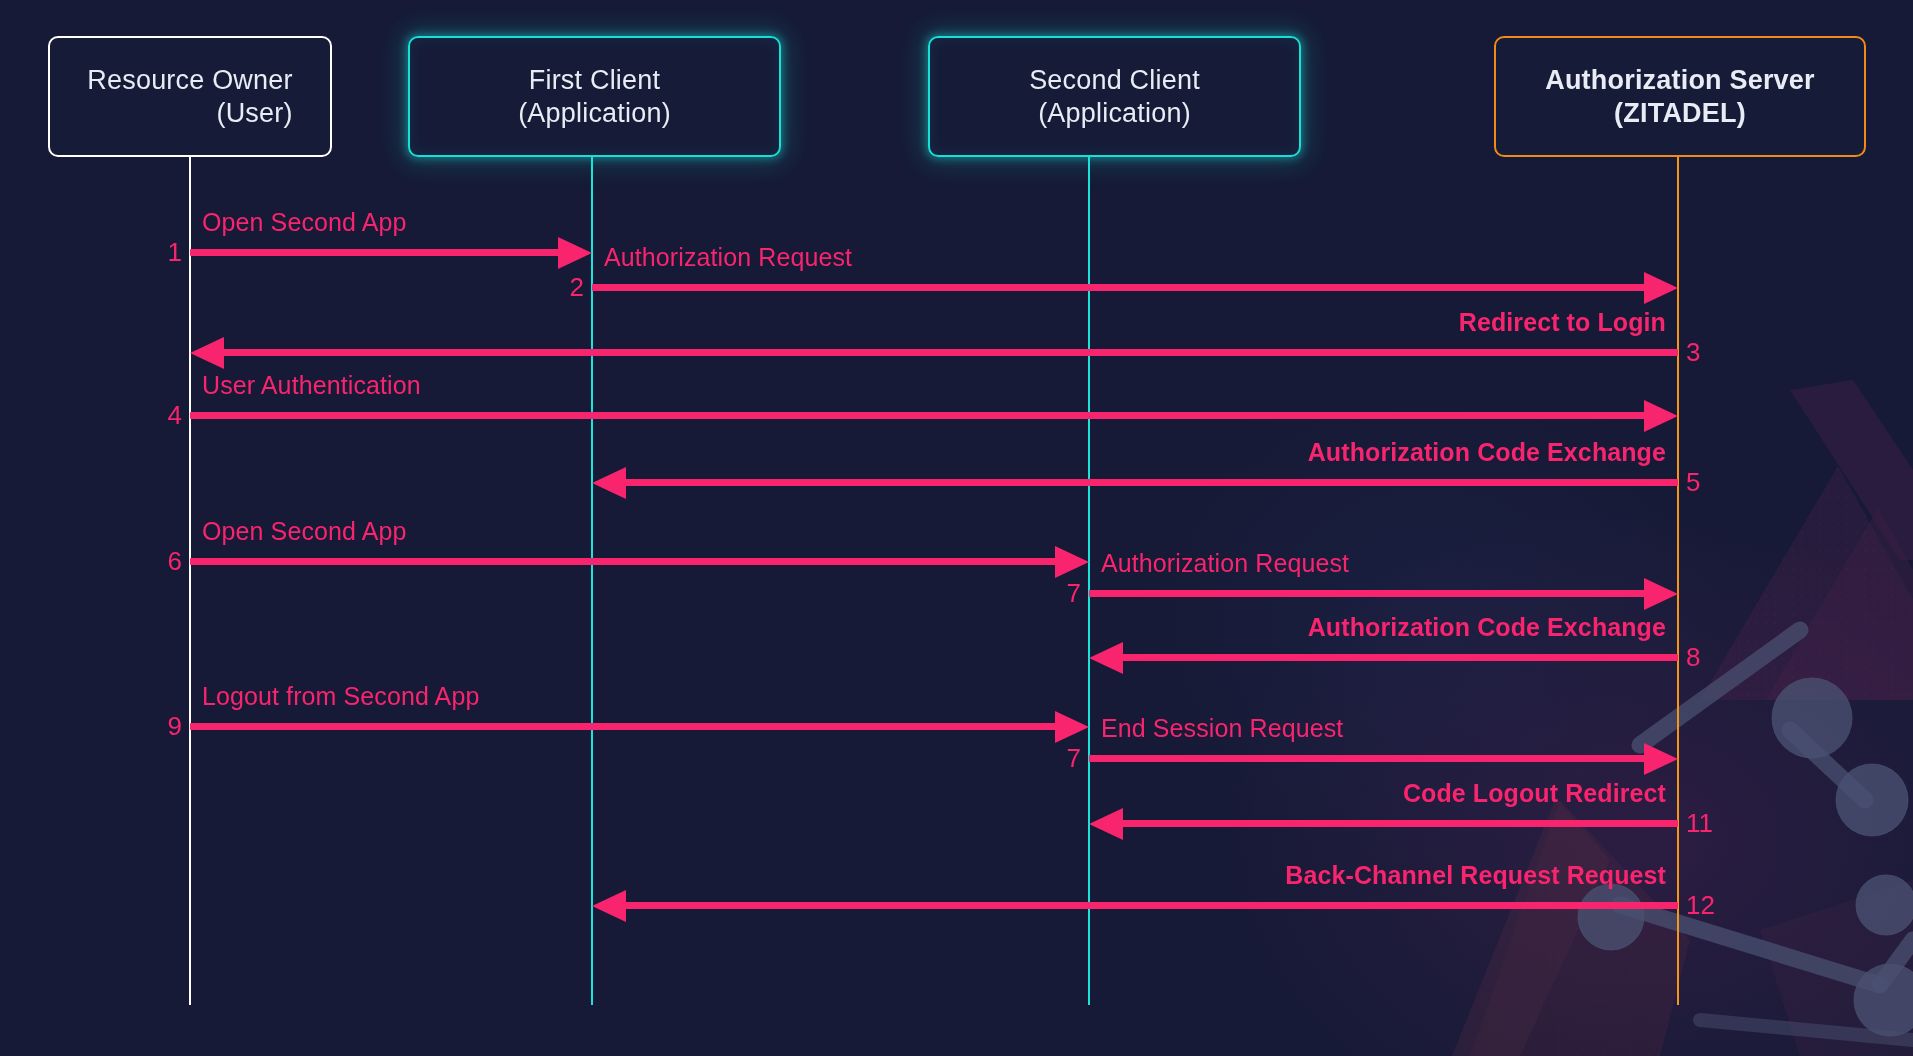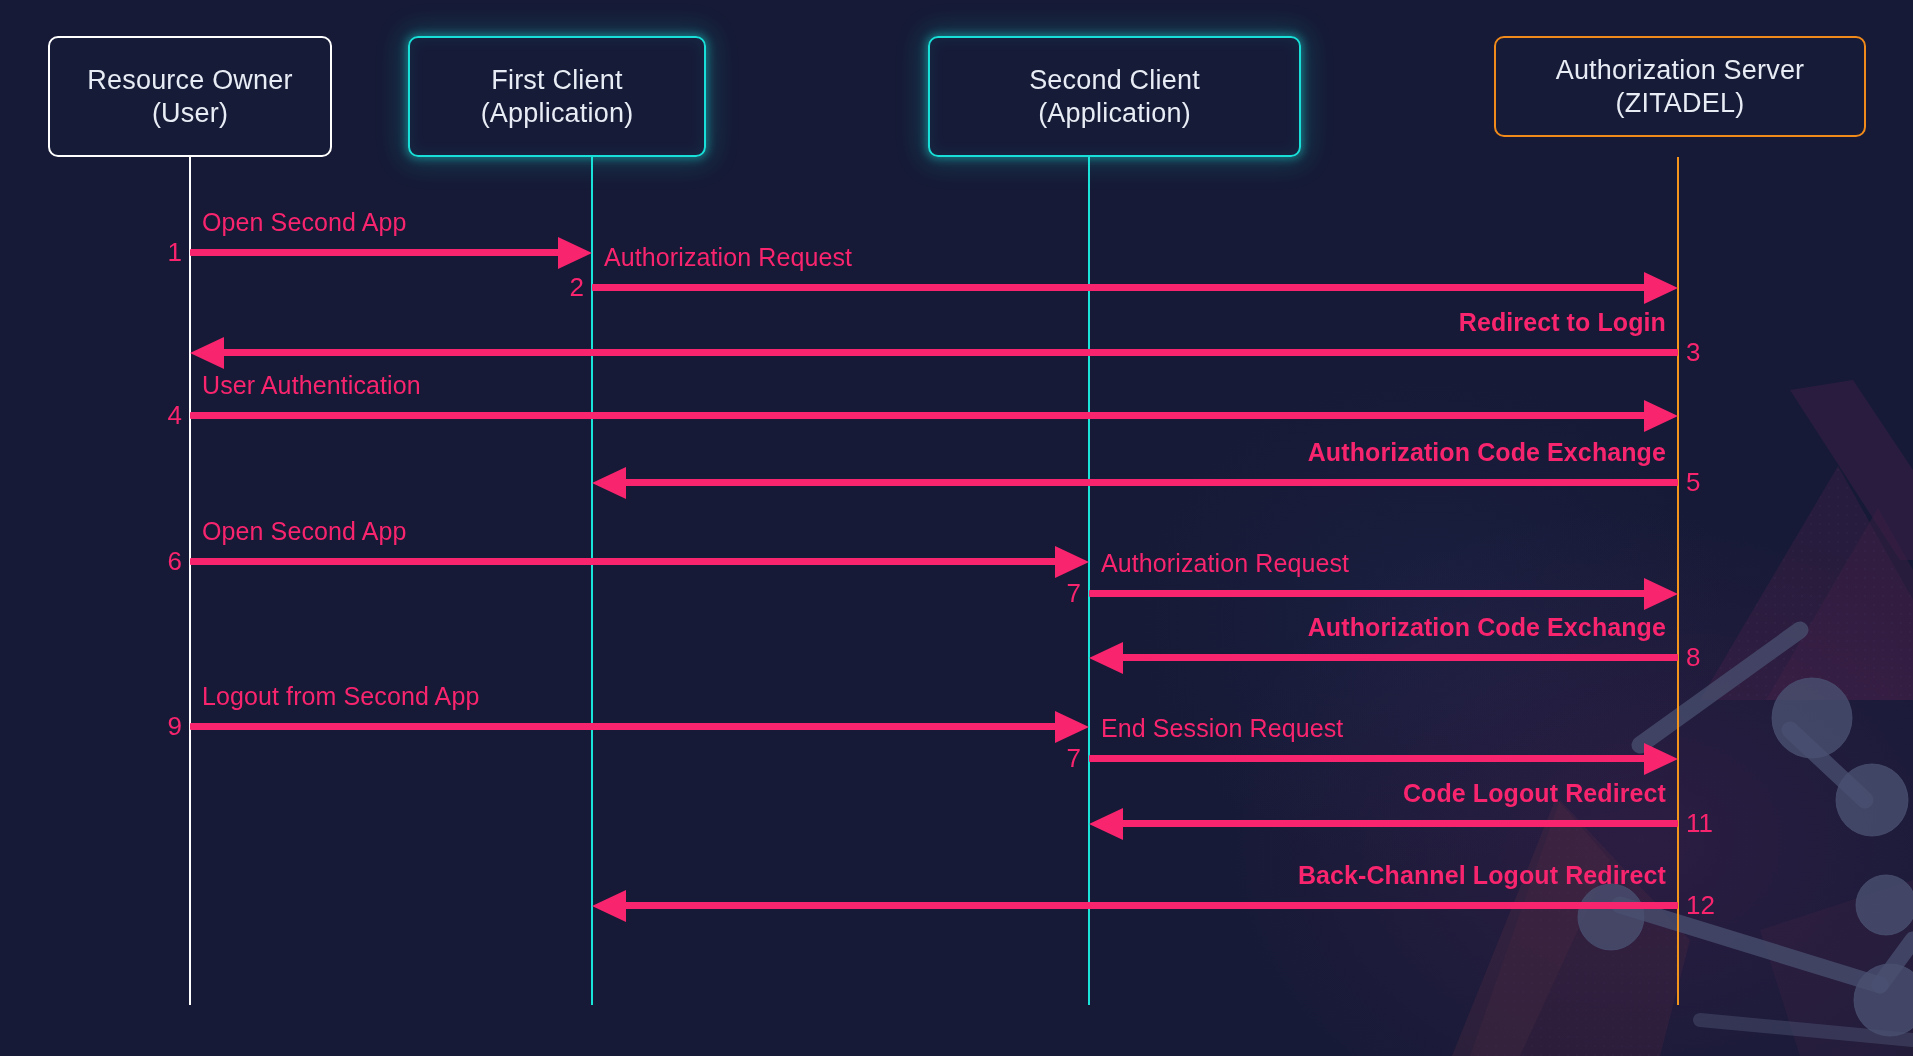--- a/index.html
+++ b/index.html
@@ -177,27 +177,27 @@
     </g>
   </svg>
 
   <div id="layer-lifelines">
       <div class="lifeline ll-white" style="left: 188.75px; top: 157px; height: 848px;"></div>
       <div class="lifeline ll-cyan" style="left: 590.75px; top: 157px; height: 848px;"></div>
       <div class="lifeline ll-cyan" style="left: 1087.75px; top: 157px; height: 848px;"></div>
       <div class="lifeline ll-orange" style="left: 1676.75px; top: 157px; height: 848px;"></div>
     </div>
   <div id="layer-participants">
-      <div class="participant-box pb-white" style="left: 48px; top: 36px; width: 284px; height: 121px;"><span>Resource Owner
+      <div class="participant-box pb-white" style="left: 48px; top: 36px; width: 284px; height: 121px; text-align: right;"><span>Resource Owner
 (User)</span></div>
-      <div class="participant-box pb-cyan" style="left: 408px; top: 36px; width: 298px; height: 121px;"><span>First Client
+      <div class="participant-box pb-cyan" style="left: 408px; top: 36px; width: 373px; height: 121px;"><span>First Client
 (Application)</span></div>
       <div class="participant-box pb-cyan" style="left: 903px; top: 36px; width: 373px; height: 121px; margin-left: 25px;"><span>Second Client
 (Application)</span></div>
-      <div class="participant-box pb-orange" style="left: 1494px; top: 36px; width: 372px; height: 101px;"><span>Authorization Server
+      <div class="participant-box pb-orange" style="left: 1494px; top: 36px; width: 372px; height: 121px; font-weight: bold;"><span>Authorization Server
 (ZITADEL)</span></div>
     </div>
   <div id="layer-messages">
       <div class="msg" style="left: 190px; top: 249px; width: 402px;">
         <div class="msg-line" style="left: 0px; width: 376px;"></div>
         <div class="msg-head right" style="left: 368px;"></div>
         <div class="msg-label lbl-left">Open Second App</div>
         <div class="msg-num num-left">1</div>
       </div>
       <div class="msg" style="left: 592px; top: 284px; width: 1086px;">
@@ -256,18 +256,18 @@
       </div>
       <div class="msg" style="left: 1089px; top: 820px; width: 589px;">
         <div class="msg-line" style="left: 26px; width: 563px;"></div>
         <div class="msg-head left" style="left: 0px;"></div>
         <div class="msg-label lbl-right">Code Logout Redirect</div>
         <div class="msg-num num-right">11</div>
       </div>
       <div class="msg" style="left: 592px; top: 902px; width: 1086px;">
         <div class="msg-line" style="left: 26px; width: 1060px;"></div>
         <div class="msg-head left" style="left: 0px;"></div>
-        <div class="msg-label lbl-right">Back-Channel Logout Redirect</div>
+        <div class="msg-label lbl-right">Back-Channel Request Request</div>
         <div class="msg-num num-right">12</div>
       </div>
     </div>
 
 </div>
 
 </body></html>

